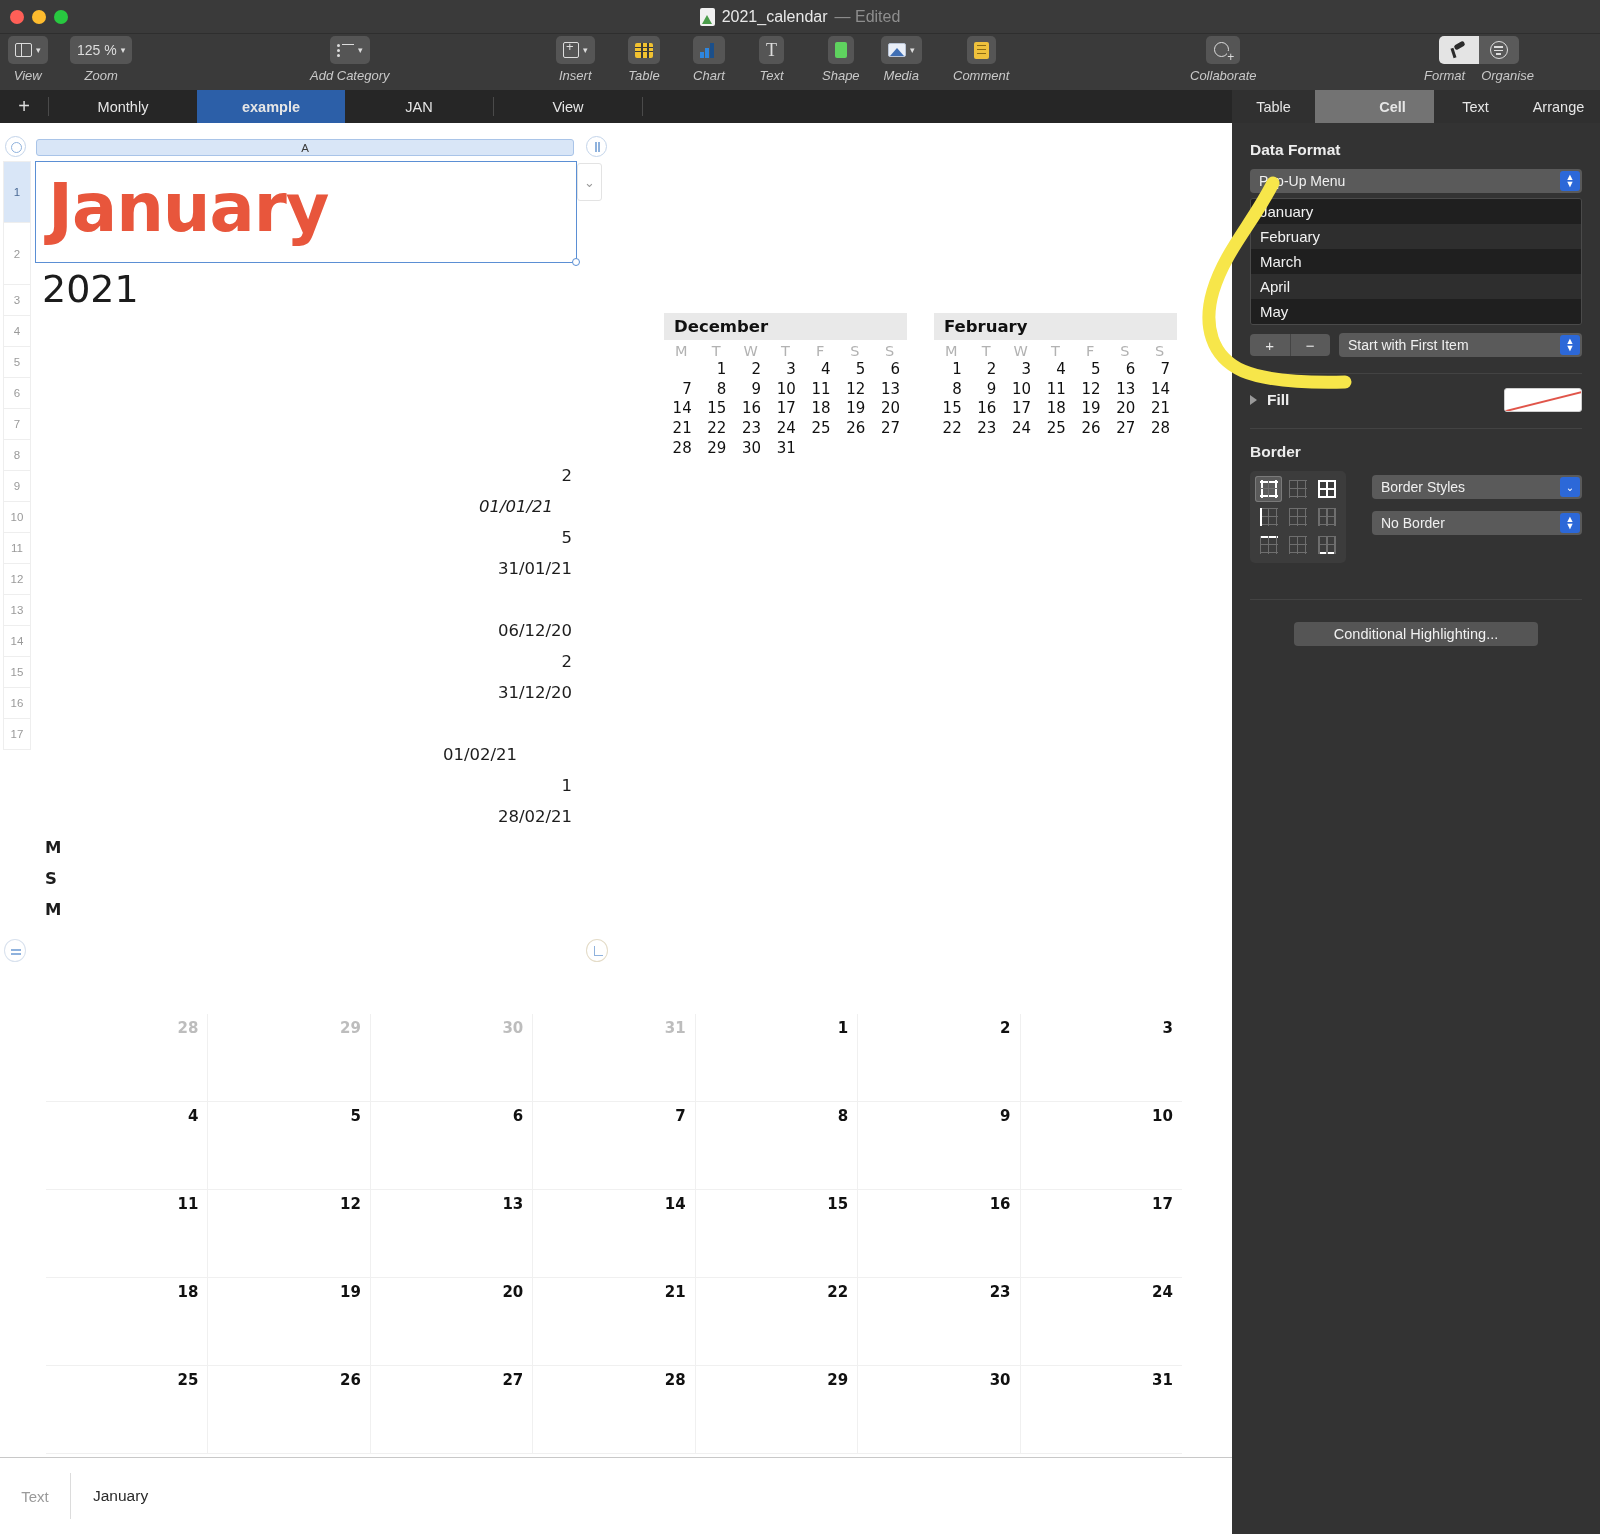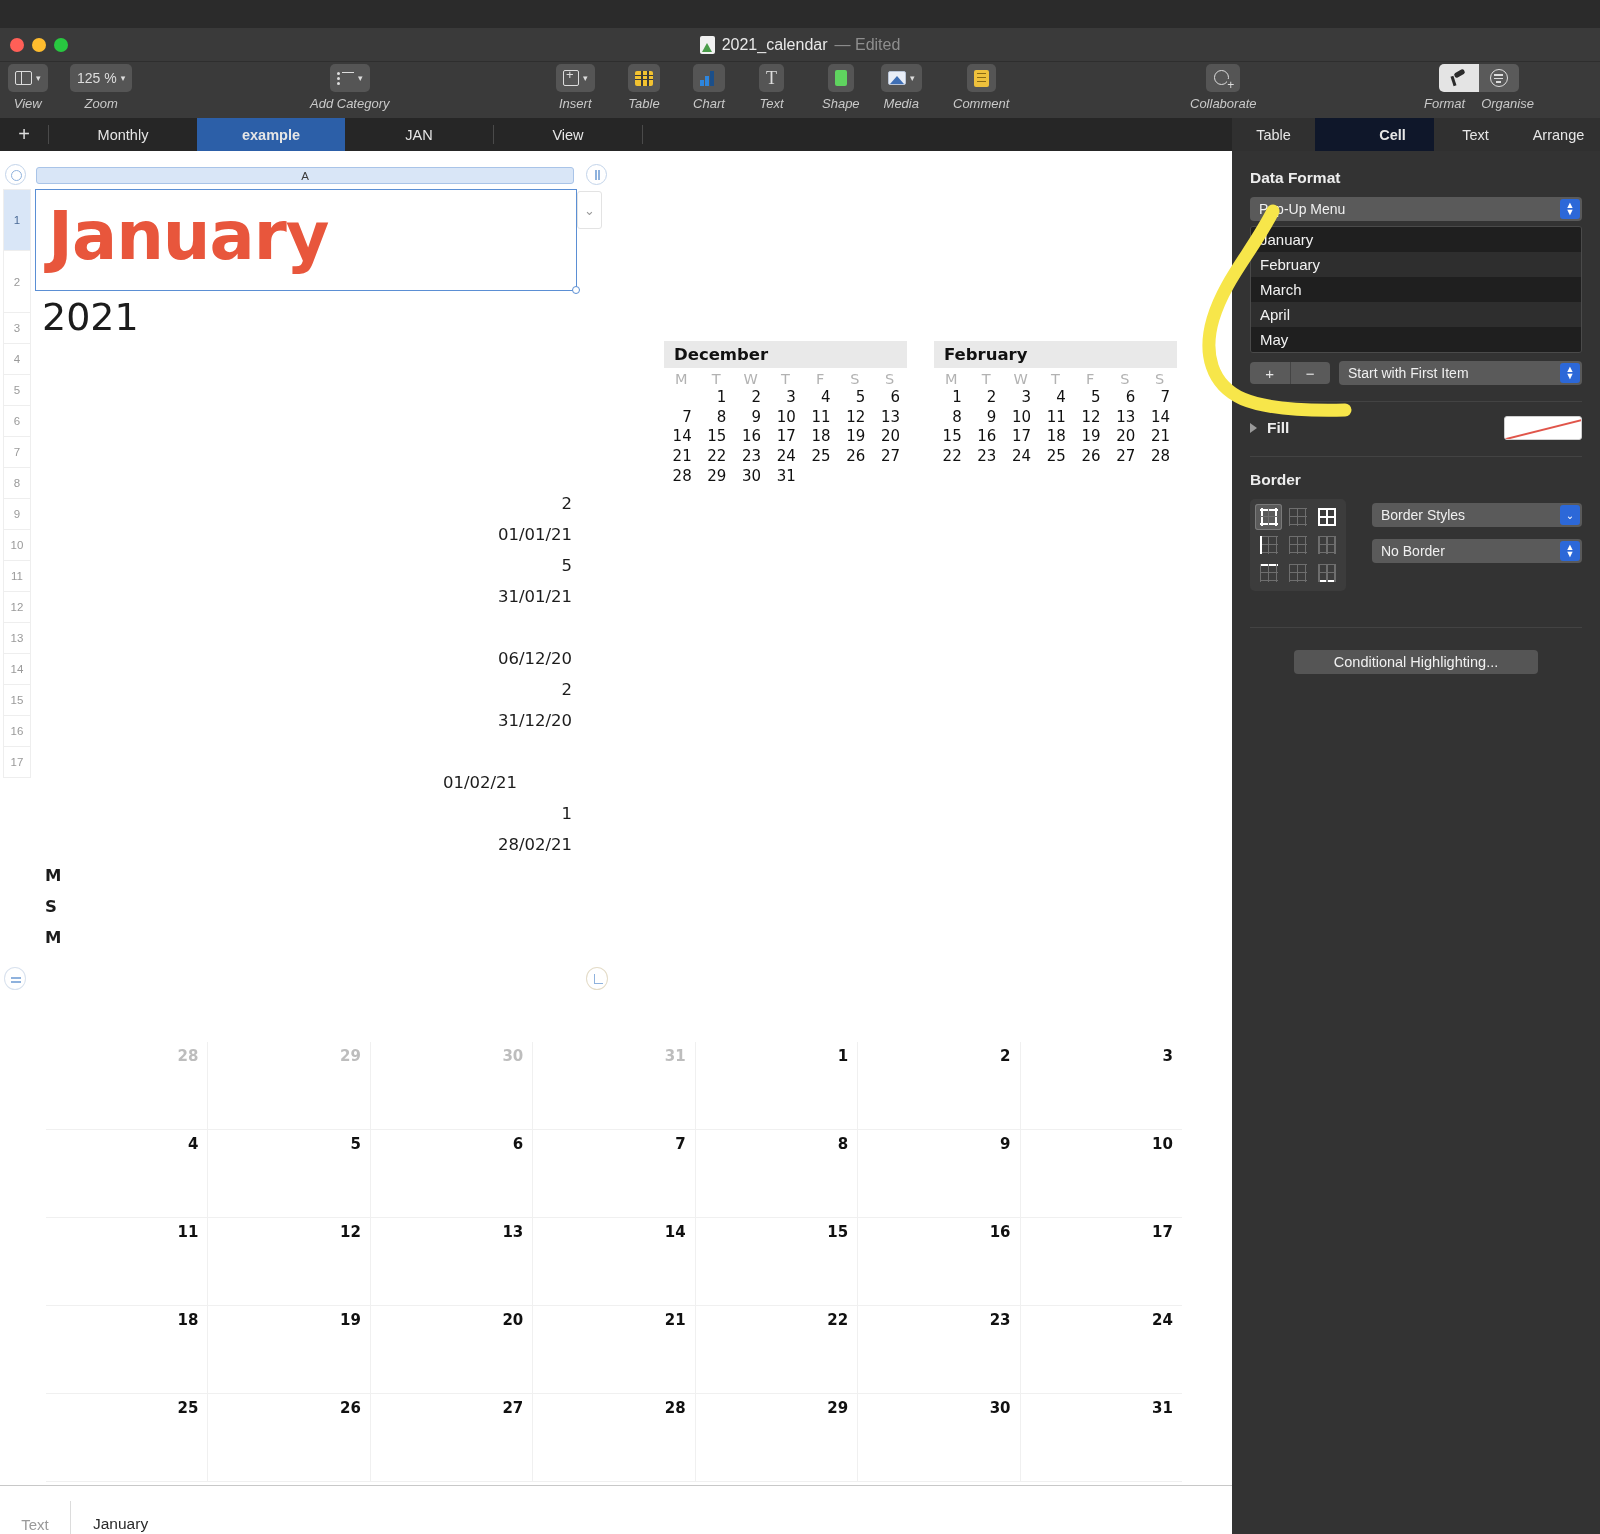--- a/index.html
+++ b/index.html
@@ -1,21 +1,21 @@
 <!DOCTYPE html>
 <html><head>
 <meta charset="utf-8">
 <style>
   * { box-sizing: border-box; margin: 0; padding: 0; }
   html, body {
     width: 1600px; height: 1534px;
     font-family: "Liberation Sans", sans-serif;
     background: #2b2b2b; overflow: hidden;
   }
-  #app { position: relative; width: 1600px; height: 1210px; margin-top: 28px; }
+  #app { position: relative; width: 1600px; height: 1210px; }
 
   
   .titlebar {
     position: absolute; left: 0; top: 0; width: 1600px; height: 34px;
     background: #3a3a3a;
     border-bottom: 1px solid #2e2e2e;
   }
   .traffic { position: absolute; top: 10px; left: 10px; display: flex; gap: 8px; }
   .tl { width: 14px; height: 14px; border-radius: 50%; }
   .tl.r { background: #ff5f57; }
@@ -112,21 +112,21 @@
   }
   .stab.active { background: #2c5fa8; font-weight: 600; }
 
   
   .insp-tabs {
     position: absolute; left: 1232px; top: 90px; width: 368px; height: 33px;
     background: #303030; display: flex;
   }
   .itab { flex:1; display:flex; align-items:center; justify-content:center;
           color:#e6e6e6; font-size:14.5px; }
-  .itab.active { background:#0f172a; font-weight:600;padding-left:36px; }
+  .itab.active { background:#737373; font-weight:600;padding-left:36px; }
 
   
   .canvas {
     position: absolute; left: 0; top: 123px; width: 1232px; height: 1334px;
     background: #ffffff; overflow: hidden;
   }
 
   
   .colhdr {
     position:absolute; left:36px; top:16px; width:538px; height:17px;
@@ -496,21 +496,21 @@
       <div class="txt">January</div>
       <div class="cell-handle"></div>
     </div>
     <div class="popbtn">
       <span>⌄</span>
     </div>
 
     <div class="yearcell">2021</div>
 
     <div class="valcell" style="left:372px;top:343px;">2</div>
-    <div class="valcell" style="left:372px;top:374px;">01/01/21</div>
+    <div class="valcell" style="left:353px;top:374px;font-style:italic;">01/01/21</div>
     <div class="valcell" style="left:372px;top:405px;">5</div>
     <div class="valcell" style="left:372px;top:436px;">31/01/21</div>
     <div class="valcell" style="left:372px;top:467px;"></div>
     <div class="valcell" style="left:372px;top:498px;">06/12/20</div>
     <div class="valcell" style="left:372px;top:529px;">2</div>
     <div class="valcell" style="left:372px;top:560px;">31/12/20</div>
     <div class="valcell" style="left:372px;top:591px;"></div>
     <div class="valcell" style="left:380px;top:622px;text-align:center;">01/02/21</div>
     <div class="valcell" style="left:372px;top:653px;">1</div>
     <div class="valcell" style="left:372px;top:684px;">28/02/21</div>

